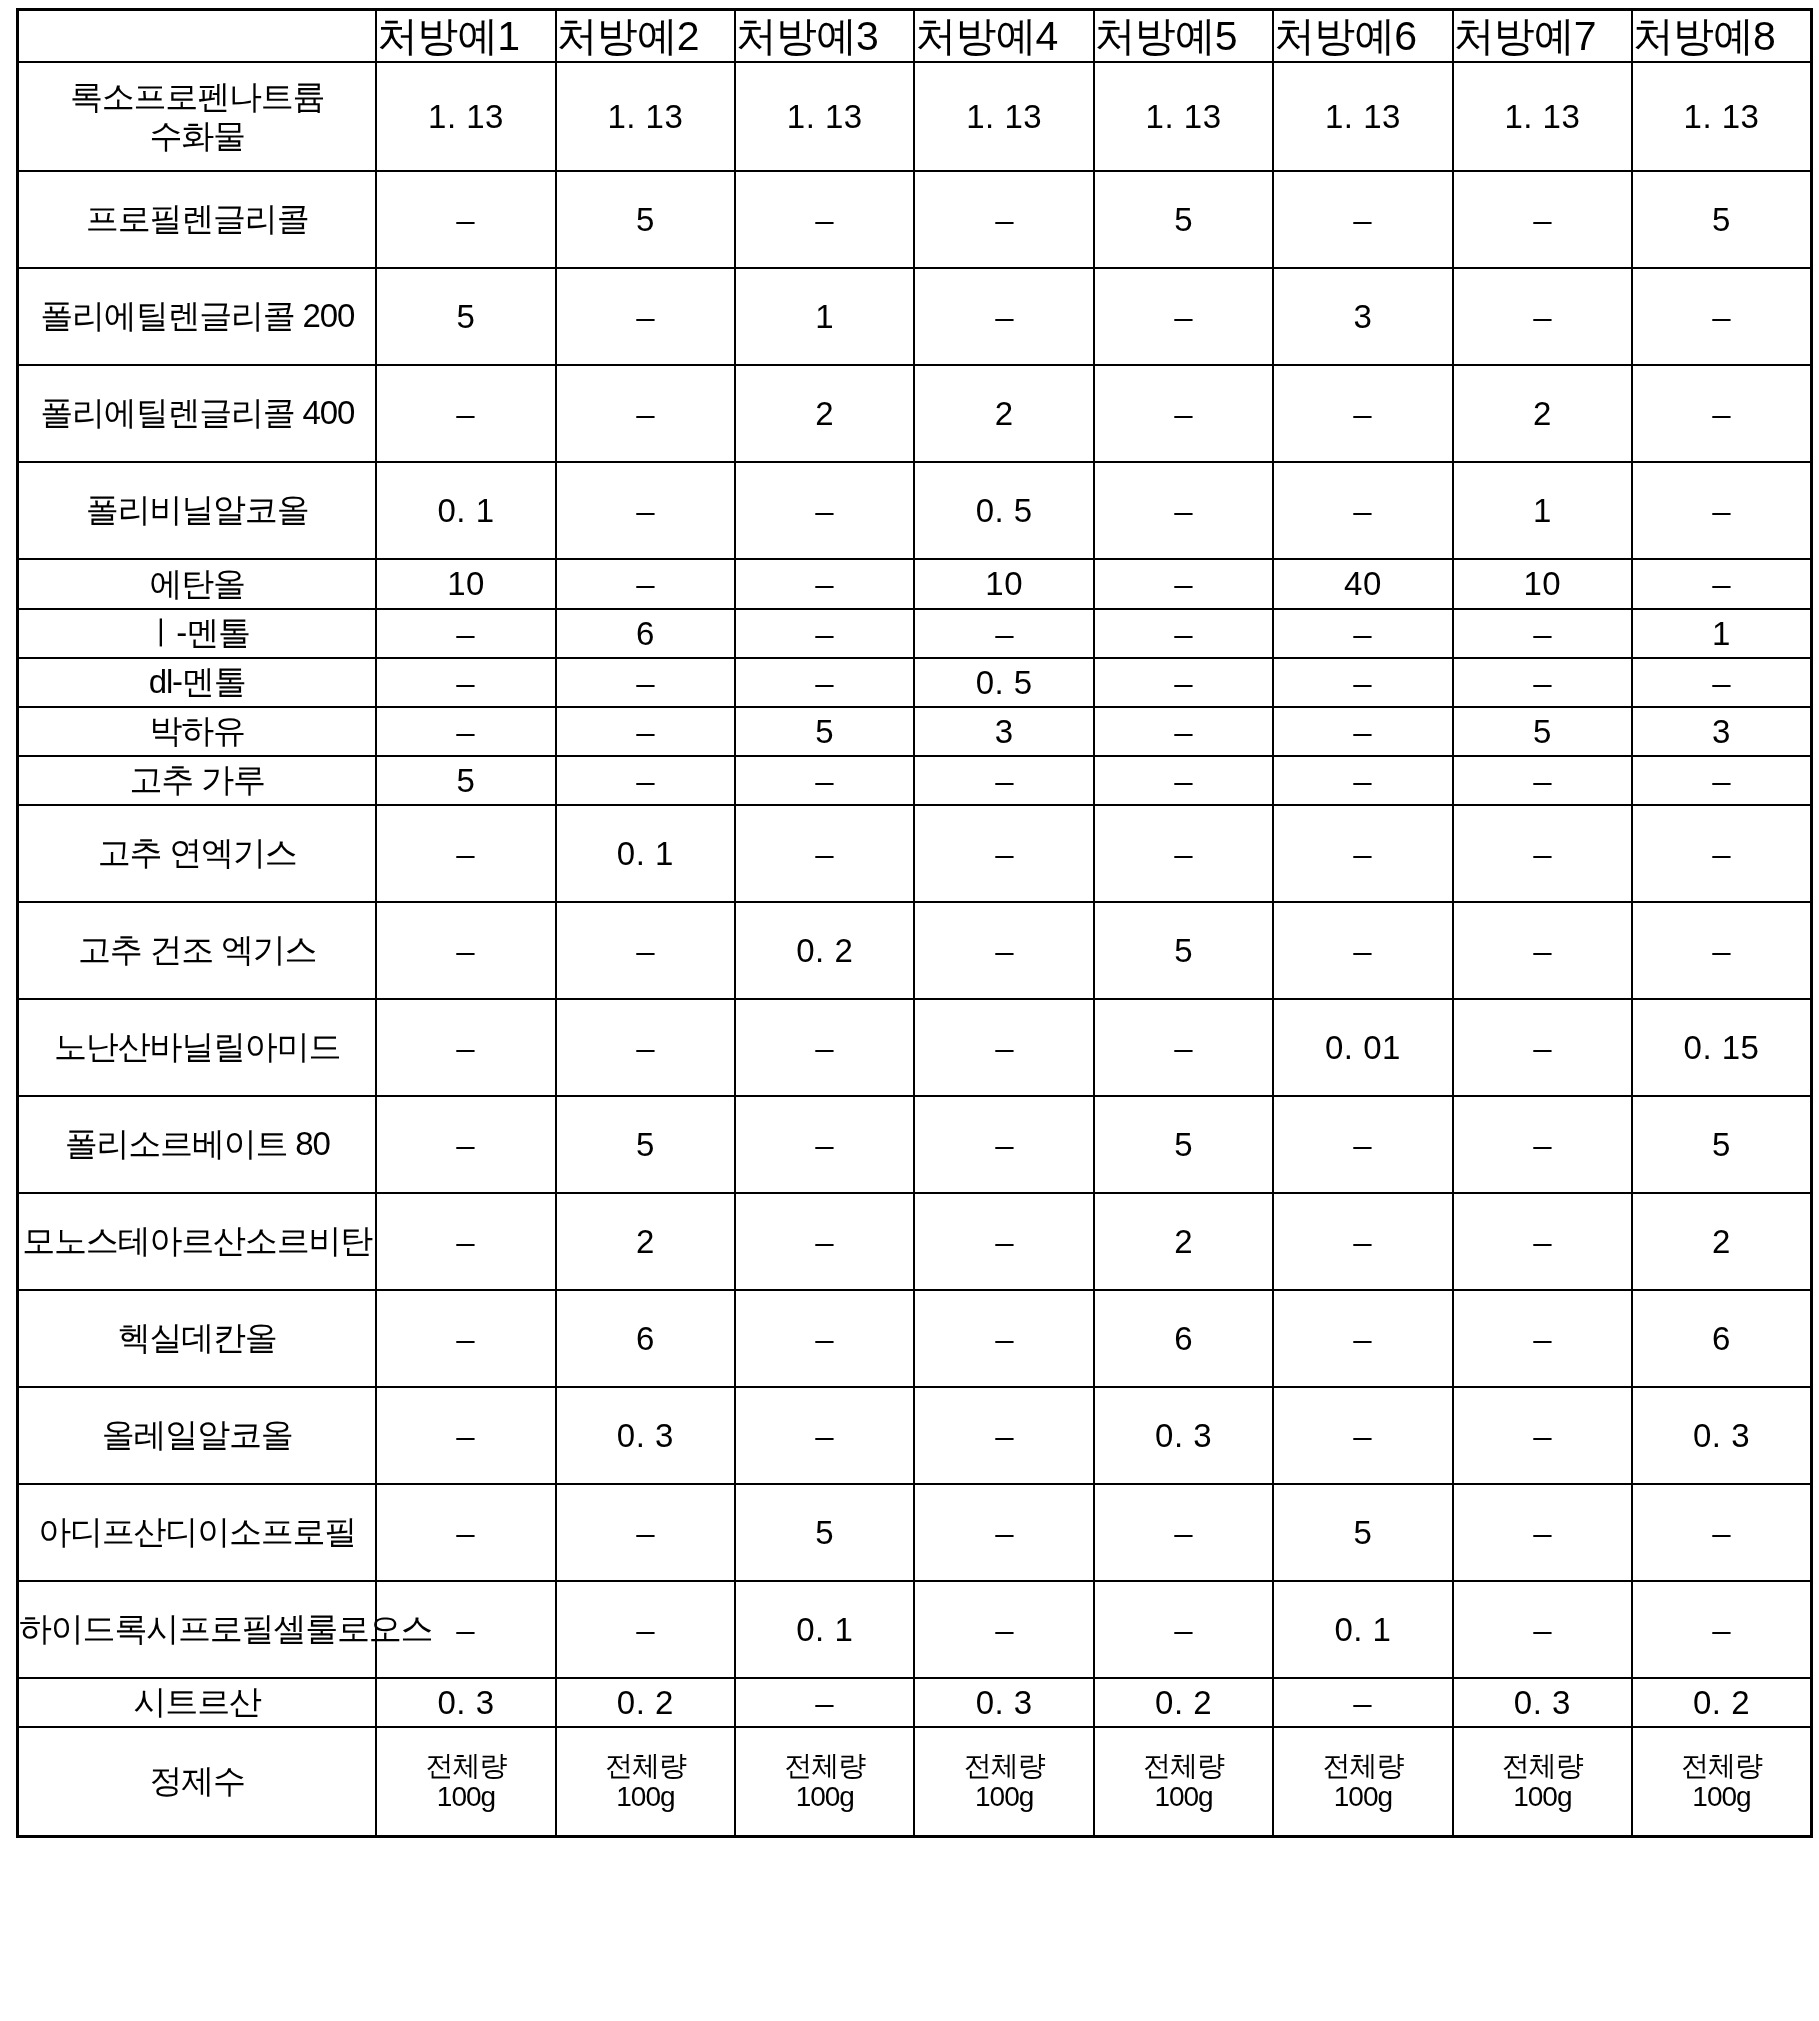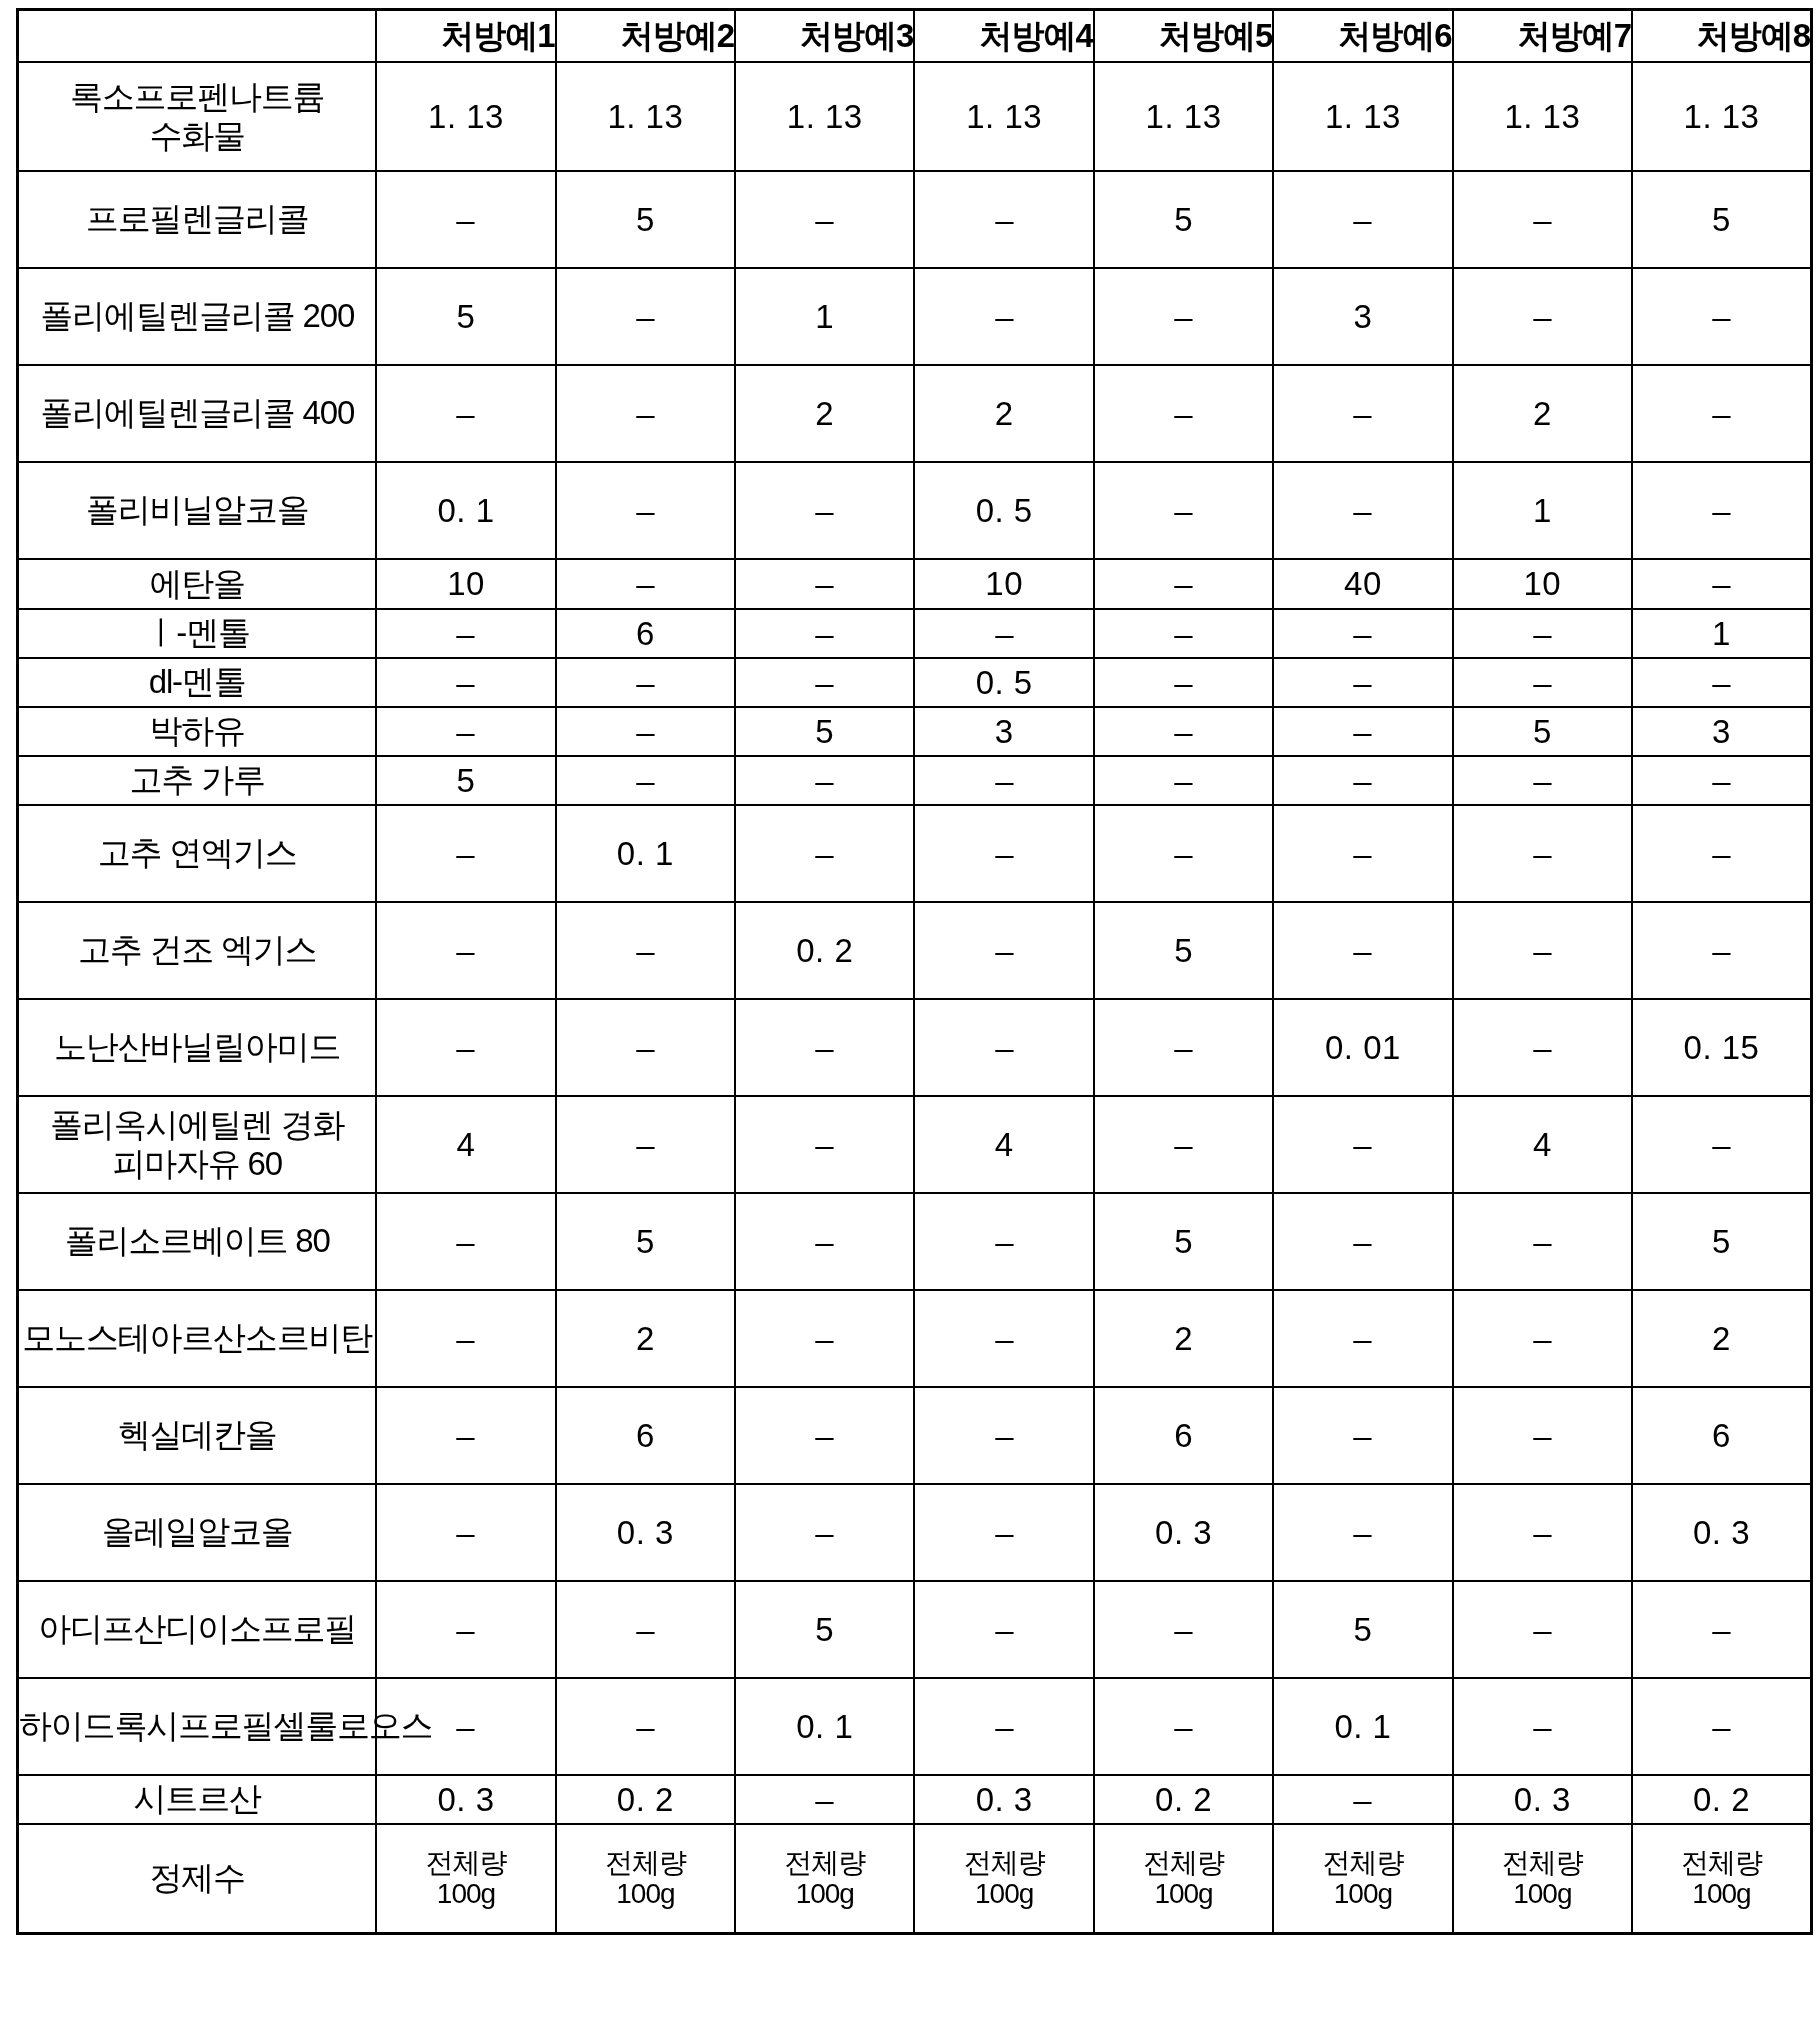--- a/index.html
+++ b/index.html
@@ -47,23 +47,23 @@
   table.fmt {
     border: 3px solid #000000;
   }
 
   .hdr-blank {
     border-left: none !important;
     border-top: none !important;
   }
 
   th.col-head {
-    font-size: 33px;
-    font-weight: 700;
-    text-align: right;
+    font-size: 41px;
+    font-weight: 400;
+    text-align: left;
     letter-spacing: -1px;
     height: 50px;
     line-height: 50px;
     white-space: nowrap;
   }
 
   td.rowlabel {
     text-align: center;
     font-size: 33px;
     font-weight: 400;
@@ -269,31 +269,20 @@
           <td class="val"><span class="dash">–</span></td>
           <td class="val"><span class="dash">–</span></td>
           <td class="val"><span class="dash">–</span></td>
           <td class="val"><span class="dash">–</span></td>
           <td class="val"><span class="dash">–</span></td>
           <td class="val">0. 01</td>
           <td class="val"><span class="dash">–</span></td>
           <td class="val">0. 15</td>
         </tr>
         <tr class="h-mid">
-          <td class="rowlabel">폴리옥시에틸렌 경화 피마자유 60</td>
-          <td class="val">4</td>
-          <td class="val"><span class="dash">–</span></td>
-          <td class="val"><span class="dash">–</span></td>
-          <td class="val">4</td>
-          <td class="val"><span class="dash">–</span></td>
-          <td class="val"><span class="dash">–</span></td>
-          <td class="val">4</td>
-          <td class="val"><span class="dash">–</span></td>
-        </tr>
-        <tr class="h-mid">
           <td class="rowlabel">폴리소르베이트 80</td>
           <td class="val"><span class="dash">–</span></td>
           <td class="val">5</td>
           <td class="val"><span class="dash">–</span></td>
           <td class="val"><span class="dash">–</span></td>
           <td class="val">5</td>
           <td class="val"><span class="dash">–</span></td>
           <td class="val"><span class="dash">–</span></td>
           <td class="val">5</td>
         </tr>

